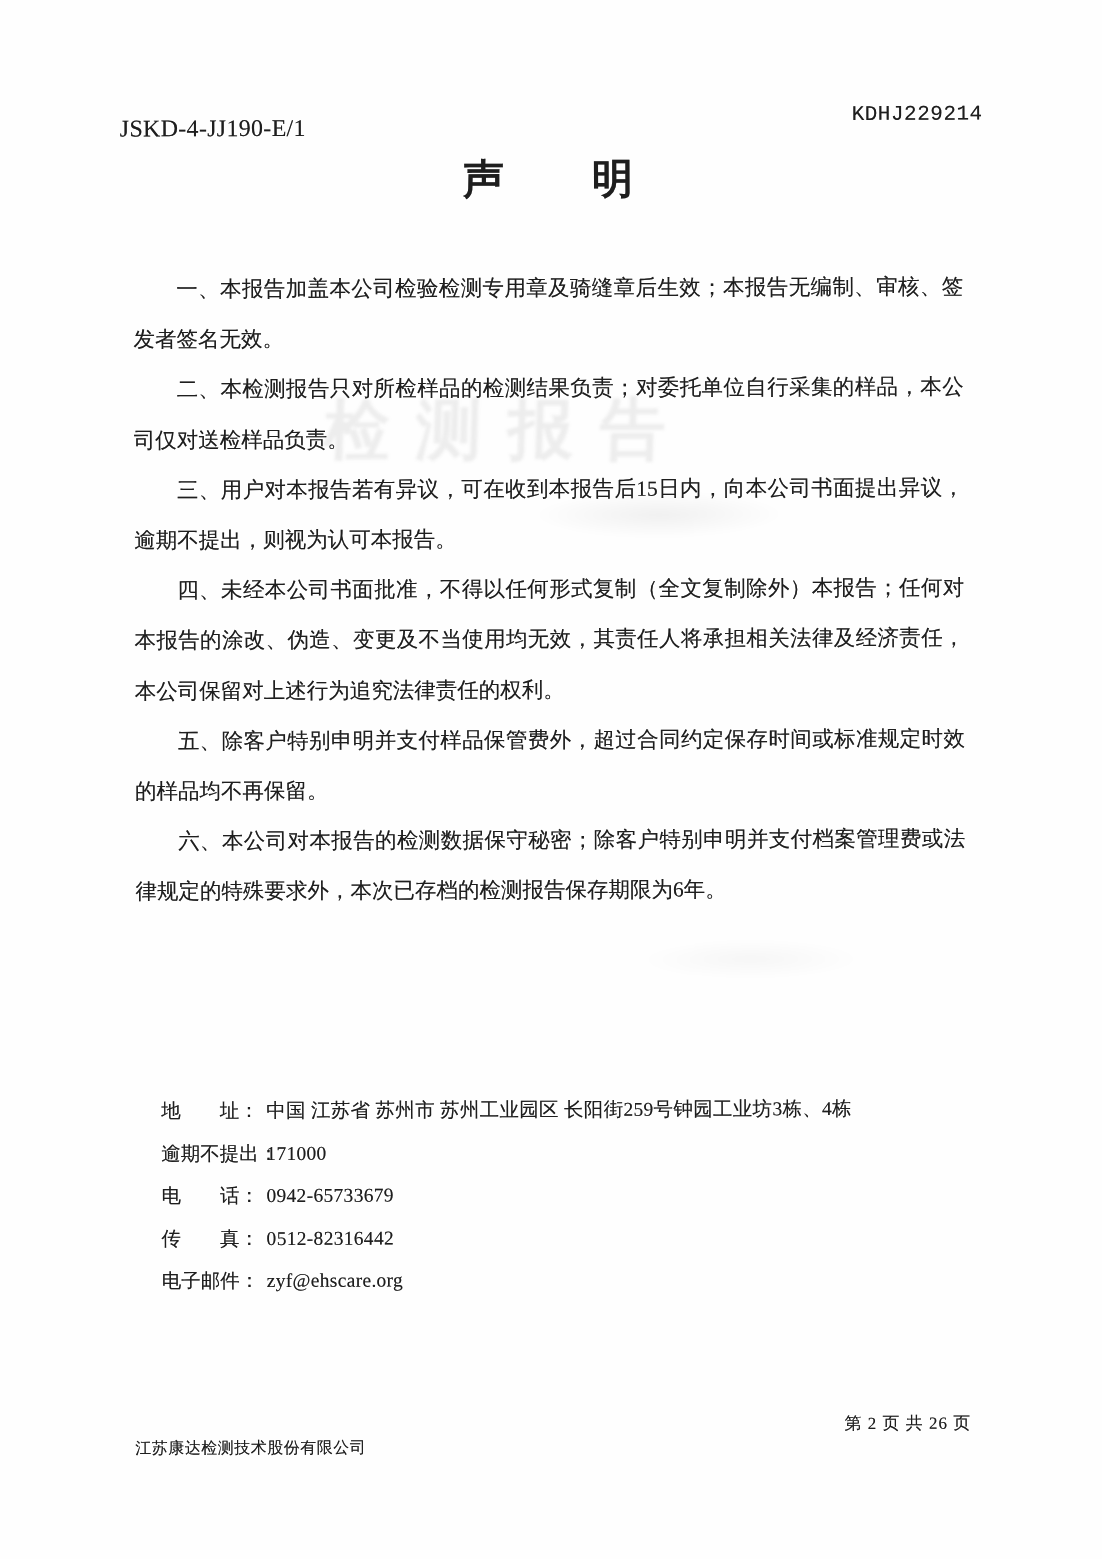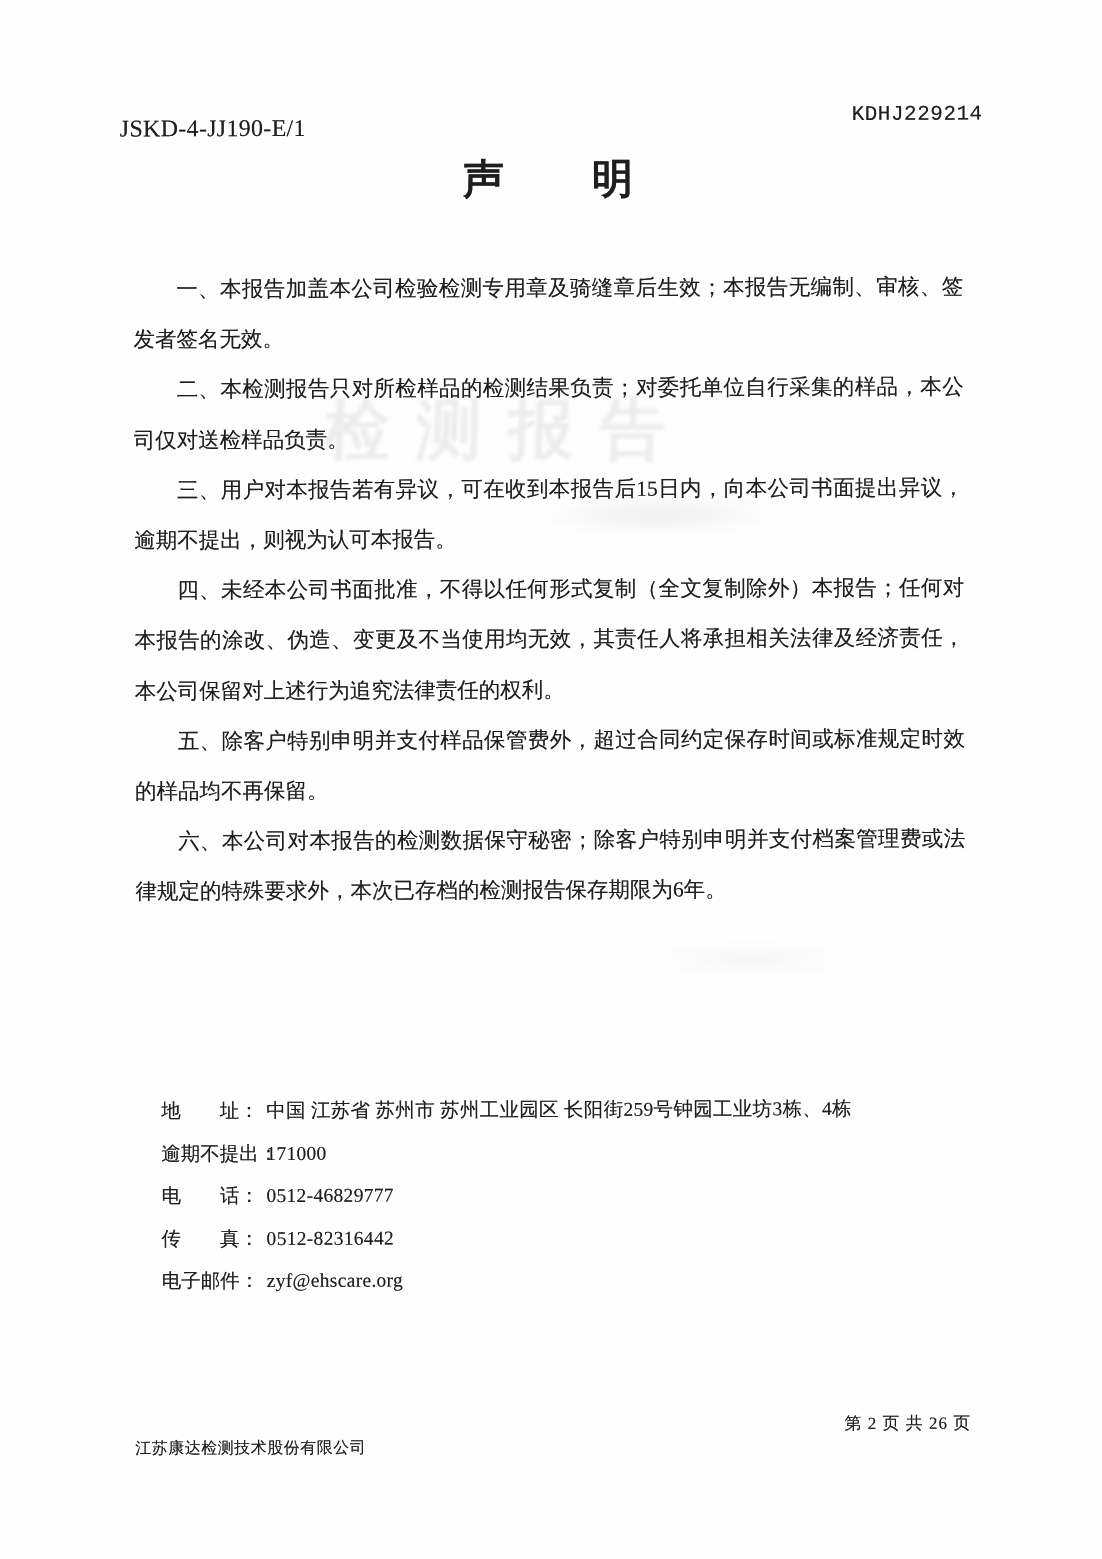--- a/index.html
+++ b/index.html
@@ -152,21 +152,21 @@
     <div class="contact-row">
       <span class="contact-label scan-text">地　　址：</span>
       <span class="contact-value scan-text">中国 江苏省 苏州市 苏州工业园区 长阳街259号钟园工业坊3栋、4栋</span>
     </div>
     <div class="contact-row">
       <span class="contact-label scan-text">逾期不提出：</span>
       <span class="contact-value scan-text">171000</span>
     </div>
     <div class="contact-row">
       <span class="contact-label scan-text">电　　话：</span>
-      <span class="contact-value scan-text">0512-46829777</span>
+      <span class="contact-value scan-text">0942-65733679</span>
     </div>
     <div class="contact-row">
       <span class="contact-label scan-text">传　　真：</span>
       <span class="contact-value scan-text">0512-82316442</span>
     </div>
     <div class="contact-row">
       <span class="contact-label scan-text">电子邮件：</span>
       <span class="contact-value scan-text">zyf@ehscare.org</span>
     </div>
   </div>

